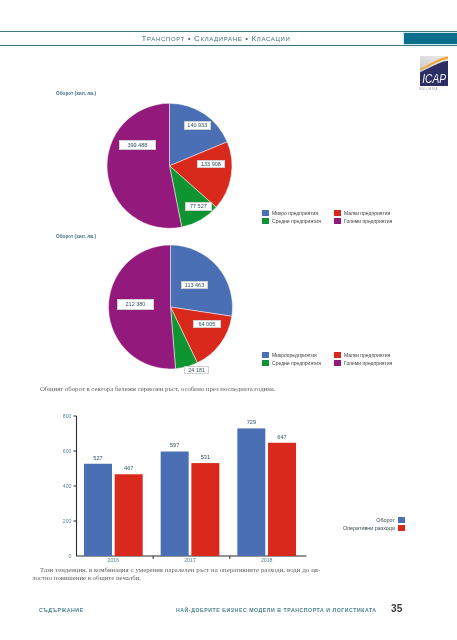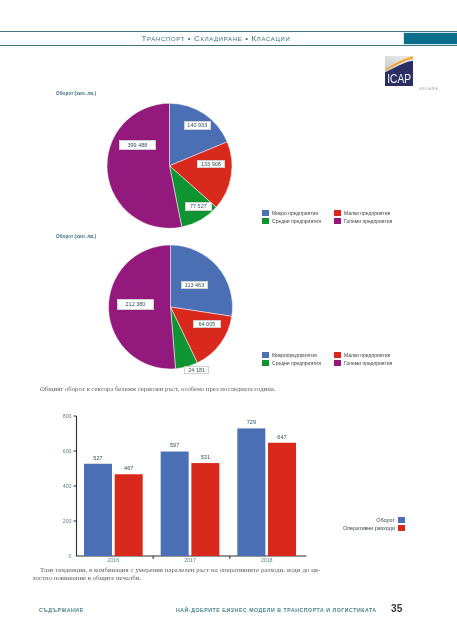--- a/index.html
+++ b/index.html
@@ -10,21 +10,21 @@
   .hdr-rule{position:absolute;left:0;width:457px;height:1px;background:#43757f;}
   .hdr-rule.top{top:31px;}
   .hdr-rule.bot{top:45px;}
   .hdr-title{position:absolute;left:0;top:35px;width:432px;text-align:center;
     font-size:8.0px;letter-spacing:0.65px;color:#3d6f7c;font-weight:400;line-height:7.8px;
     font-variant:small-caps;}
   .hdr-box{position:absolute;left:404px;top:32.7px;width:53px;height:11.3px;background:#0b6e8a;
     box-shadow:0 0 0 0.6px #a9dbe4;}
 
   
-  .logo{position:absolute;left:385px;top:56px;width:30px;height:31px;}
+  .logo{position:absolute;left:420px;top:56px;width:30px;height:31px;font-style:italic;}
   .logo-sub{position:absolute;left:404px;top:87px;width:34px;text-align:right;font-size:3.1px;color:#9a9ab4;letter-spacing:.35px;line-height:4px;}
 
   
   .chart-title{position:absolute;font-size:4.7px;color:#3f6f7d;font-weight:700;letter-spacing:0px;}
 
   
   .legend{position:absolute;font-size:5px;color:#3c3c3c;line-height:6px;}
   #legend3{font-size:5.4px;color:#37474f;}
   .legend .row{display:flex;align-items:center;height:7.8px;}
   .legend .sw{width:6.6px;height:6.3px;display:inline-block;flex:none;}

